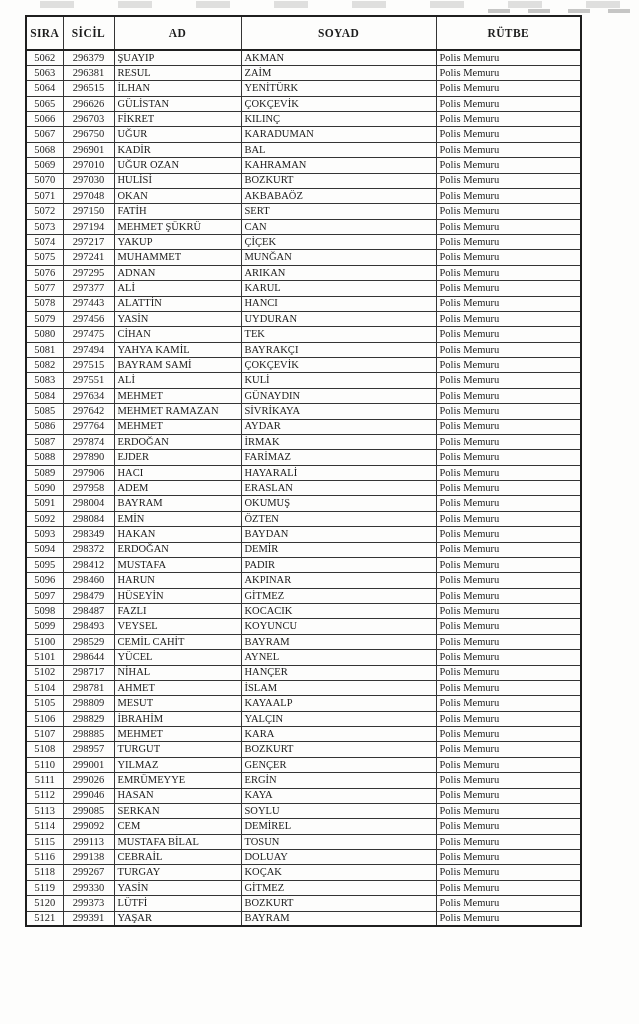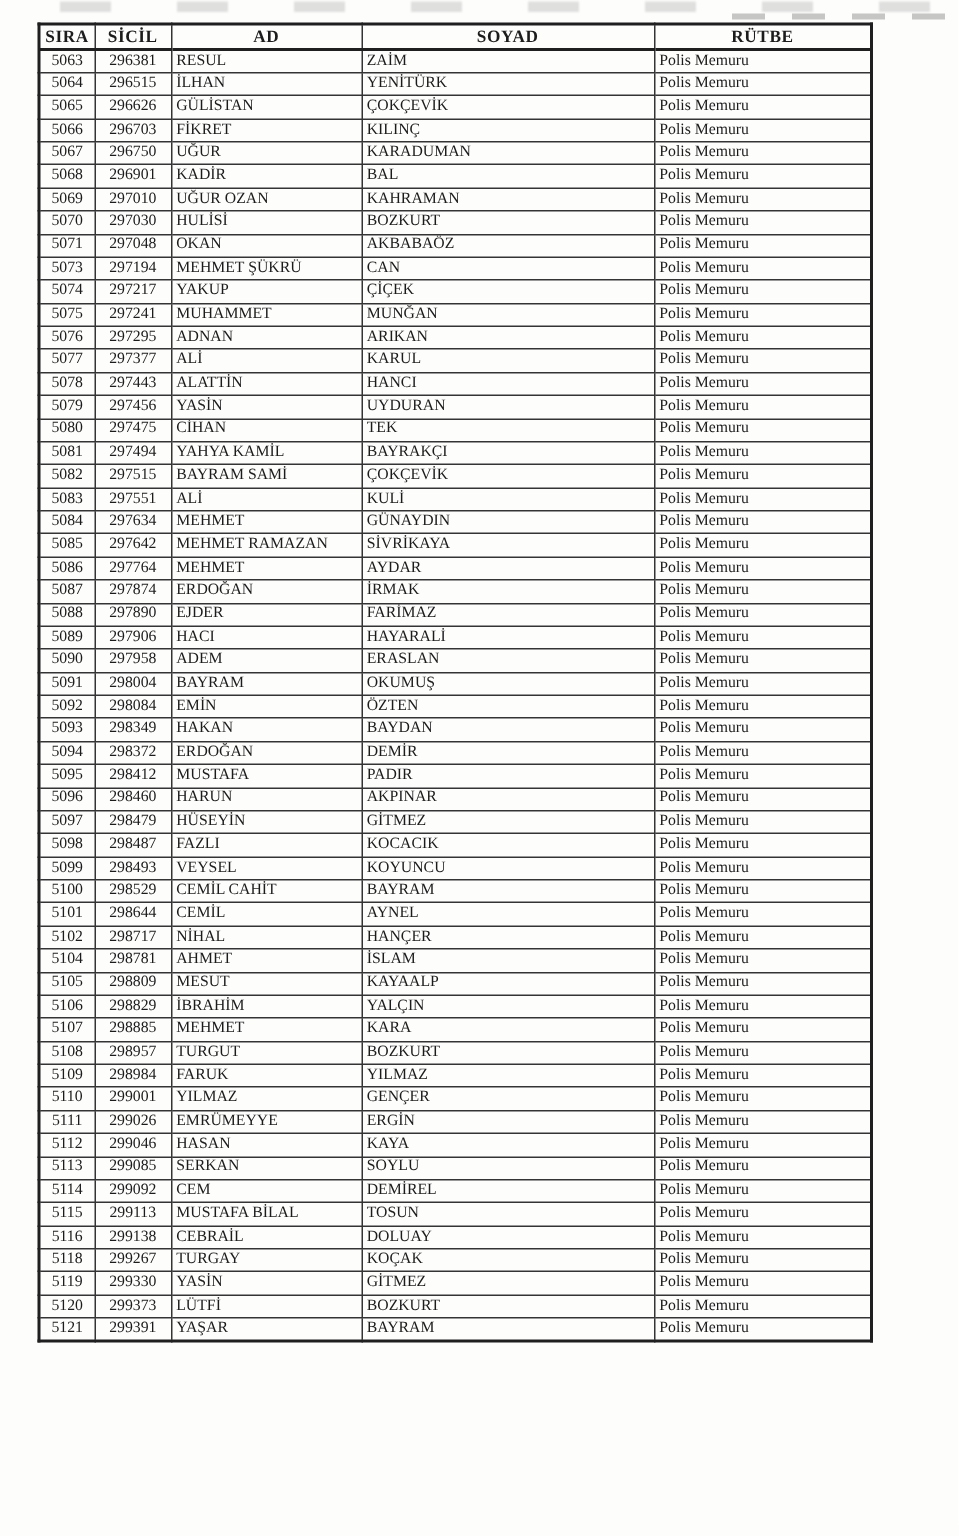--- a/index.html
+++ b/index.html
@@ -55,21 +55,21 @@
     border: 2px solid #1f1f1f;
   }
   table.personnel th,
   table.personnel td {
     border: 1px solid #343434;
     overflow: hidden;
     white-space: nowrap;
     padding: 0 3px;
   }
   table.personnel thead tr {
-    height: 17px;
+    height: 34px;
   }
   table.personnel th {
     font-size: 11.5px;
     font-weight: bold;
     text-align: center;
     letter-spacing: 0.4px;
     border-bottom: 2px solid #1f1f1f;
   }
   table.personnel tbody tr {
     height: 15.38px;
@@ -108,20 +108,27 @@
       <tr>
         <th>SIRA</th>
         <th>SİCİL</th>
         <th>AD</th>
         <th>SOYAD</th>
         <th>RÜTBE</th>
       </tr>
     </thead>
     <tbody>
         <tr>
+          <td class="c0">5062</td>
+          <td class="c1">296379</td>
+          <td class="c2">ŞUAYIP</td>
+          <td class="c3">AKMAN</td>
+          <td class="c4">Polis Memuru</td>
+        </tr>
+        <tr>
           <td class="c0">5063</td>
           <td class="c1">296381</td>
           <td class="c2">RESUL</td>
           <td class="c3">ZAİM</td>
           <td class="c4">Polis Memuru</td>
         </tr>
         <tr>
           <td class="c0">5064</td>
           <td class="c1">296515</td>
           <td class="c2">İLHAN</td>
@@ -171,20 +178,27 @@
           <td class="c4">Polis Memuru</td>
         </tr>
         <tr>
           <td class="c0">5071</td>
           <td class="c1">297048</td>
           <td class="c2">OKAN</td>
           <td class="c3">AKBABAÖZ</td>
           <td class="c4">Polis Memuru</td>
         </tr>
         <tr>
+          <td class="c0">5072</td>
+          <td class="c1">297150</td>
+          <td class="c2">FATİH</td>
+          <td class="c3">SERT</td>
+          <td class="c4">Polis Memuru</td>
+        </tr>
+        <tr>
           <td class="c0">5073</td>
           <td class="c1">297194</td>
           <td class="c2">MEHMET ŞÜKRÜ</td>
           <td class="c3">CAN</td>
           <td class="c4">Polis Memuru</td>
         </tr>
         <tr>
           <td class="c0">5074</td>
           <td class="c1">297217</td>
           <td class="c2">YAKUP</td>
@@ -369,21 +383,21 @@
         <tr>
           <td class="c0">5100</td>
           <td class="c1">298529</td>
           <td class="c2">CEMİL CAHİT</td>
           <td class="c3">BAYRAM</td>
           <td class="c4">Polis Memuru</td>
         </tr>
         <tr>
           <td class="c0">5101</td>
           <td class="c1">298644</td>
-          <td class="c2">CEMİL</td>
+          <td class="c2">YÜCEL</td>
           <td class="c3">AYNEL</td>
           <td class="c4">Polis Memuru</td>
         </tr>
         <tr>
           <td class="c0">5102</td>
           <td class="c1">298717</td>
           <td class="c2">NİHAL</td>
           <td class="c3">HANÇER</td>
           <td class="c4">Polis Memuru</td>
         </tr>
@@ -413,27 +427,20 @@
           <td class="c1">298885</td>
           <td class="c2">MEHMET</td>
           <td class="c3">KARA</td>
           <td class="c4">Polis Memuru</td>
         </tr>
         <tr>
           <td class="c0">5108</td>
           <td class="c1">298957</td>
           <td class="c2">TURGUT</td>
           <td class="c3">BOZKURT</td>
-          <td class="c4">Polis Memuru</td>
-        </tr>
-        <tr>
-          <td class="c0">5109</td>
-          <td class="c1">298984</td>
-          <td class="c2">FARUK</td>
-          <td class="c3">YILMAZ</td>
           <td class="c4">Polis Memuru</td>
         </tr>
         <tr>
           <td class="c0">5110</td>
           <td class="c1">299001</td>
           <td class="c2">YILMAZ</td>
           <td class="c3">GENÇER</td>
           <td class="c4">Polis Memuru</td>
         </tr>
         <tr>

